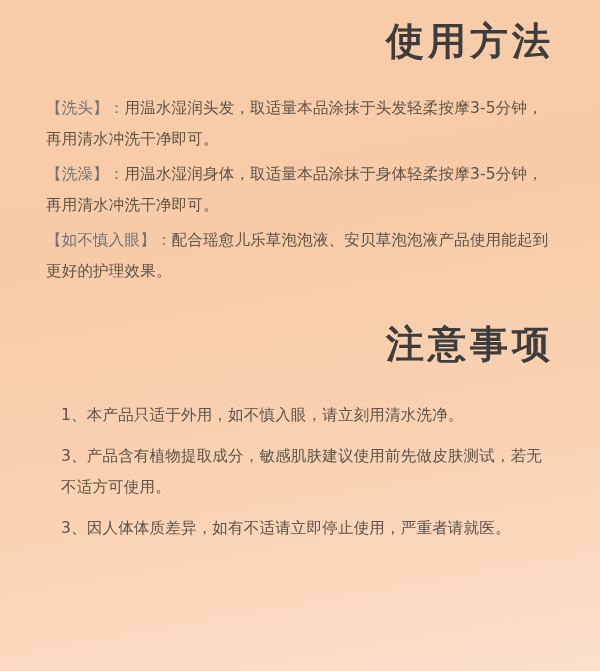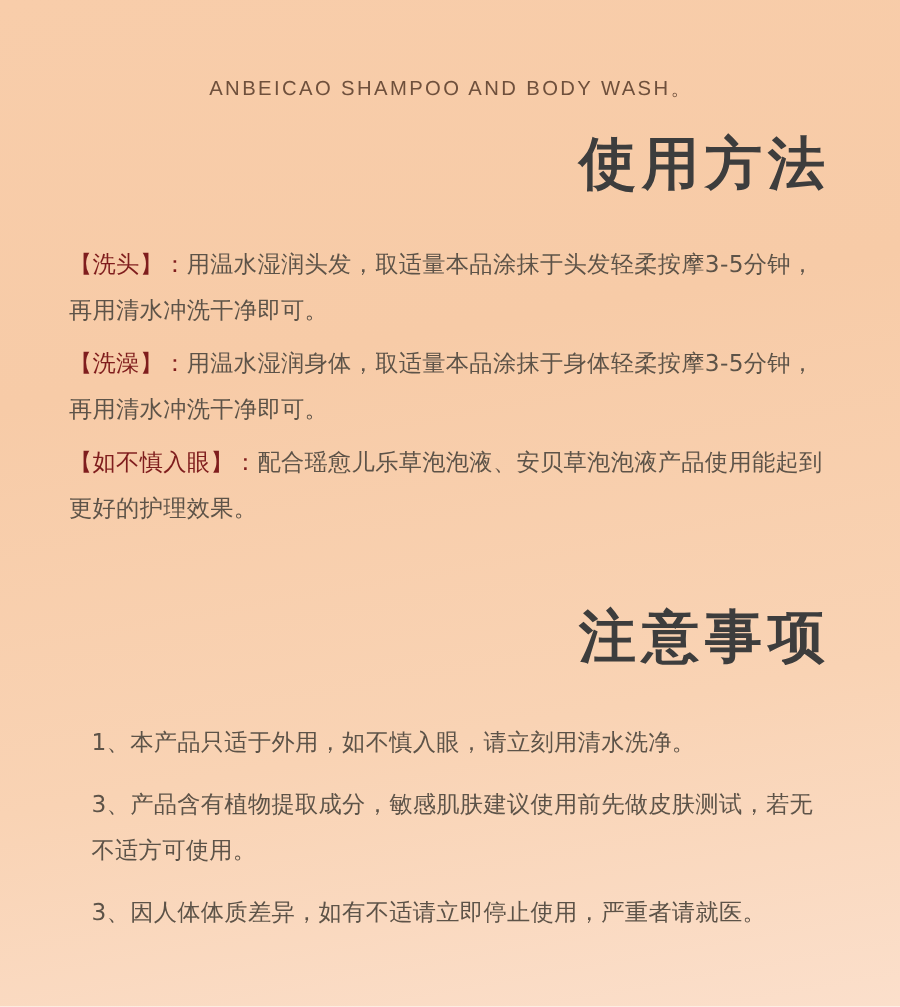--- a/index.html
+++ b/index.html
@@ -38,59 +38,56 @@
     font-size: 38px;
     font-weight: bold;
     color: #3d3d3d;
     letter-spacing: 4px;
     font-family: "DejaVu Sans", sans-serif;
   }
   .title-usage {
     margin-top: 16px;
   }
   .title-notes {
-    margin-top: 44px;
+    margin-top: 32px;
   }
   .body-block {
     margin-top: 26px;
   }
   .para {
     font-size: 15.5px;
     line-height: 31px;
     color: #5d5348;
     font-family: "DejaVu Sans", sans-serif;
     margin: 0 0 4px 0;
     text-align: left;
     letter-spacing: 0.2px;
   }
   .para .lead {
-    color: #7f1d1d;
+    color: #737373;
     font-weight: normal;
     margin-top: 21px;
   }
   .notes-block {
     margin-top: 30px;
   }
   .note {
     font-size: 15.5px;
     line-height: 31px;
     color: #5d5348;
     font-family: "DejaVu Sans", sans-serif;
     margin: 0 0 10px 15px;
     letter-spacing: 0.2px;
   }
 </style>
 </head>
 <body>
 
 <div class="page">
 
-  <div class="eyebrow">
-    <span>ANBEICAO SHAMPOO AND BODY WASH</span><span class="dot">。</span>
-  </div>
 
   <div class="section-title title-usage">使用方法</div>
 
   <div class="body-block">
     <p class="para">
       <span class="lead">【洗头】：</span><span>用温水湿润头发，取适量本品涂抹于头发轻柔按摩3-5分钟，再用清水冲洗干净即可。</span>
     </p>
     <p class="para">
       <span class="lead">【洗澡】：</span><span>用温水湿润身体，取适量本品涂抹于身体轻柔按摩3-5分钟，再用清水冲洗干净即可。</span>
     </p>

